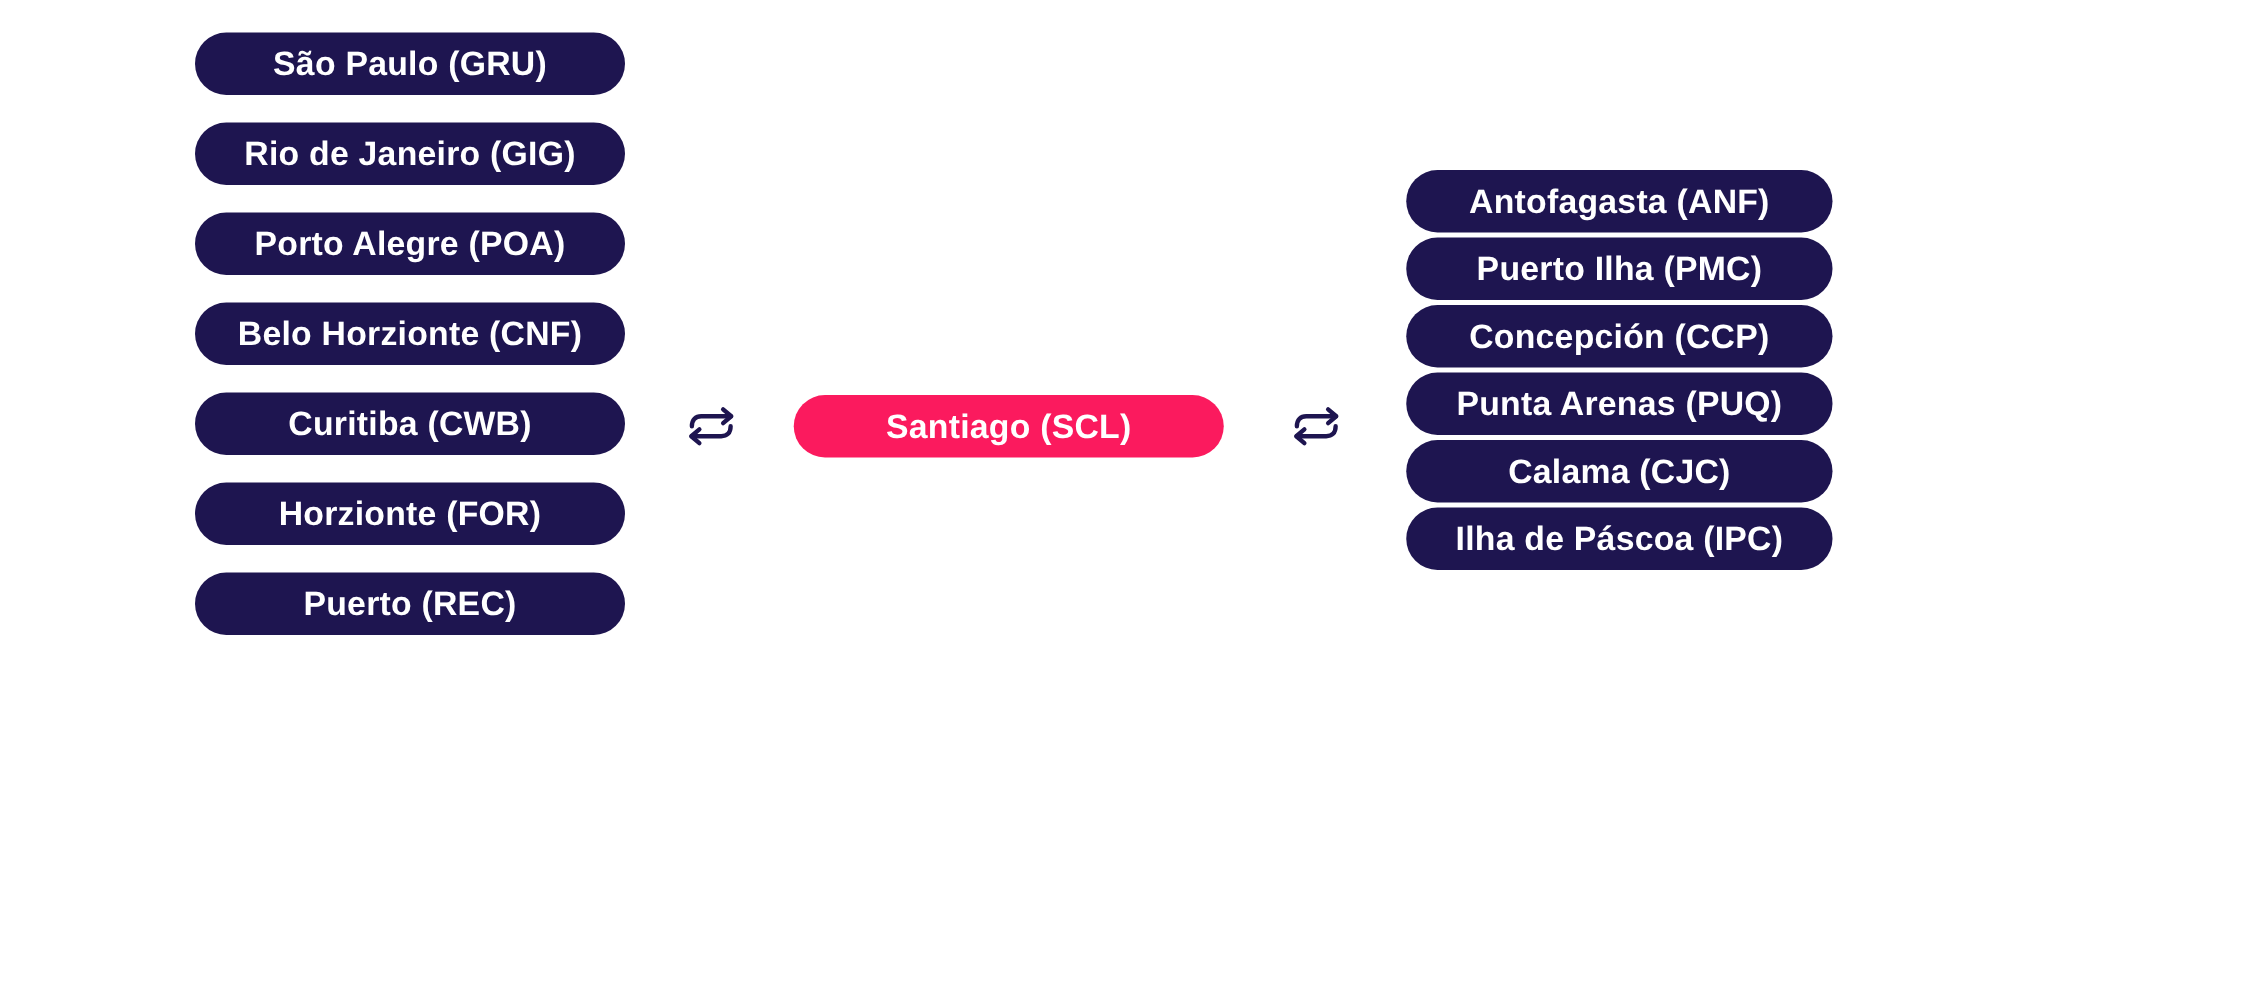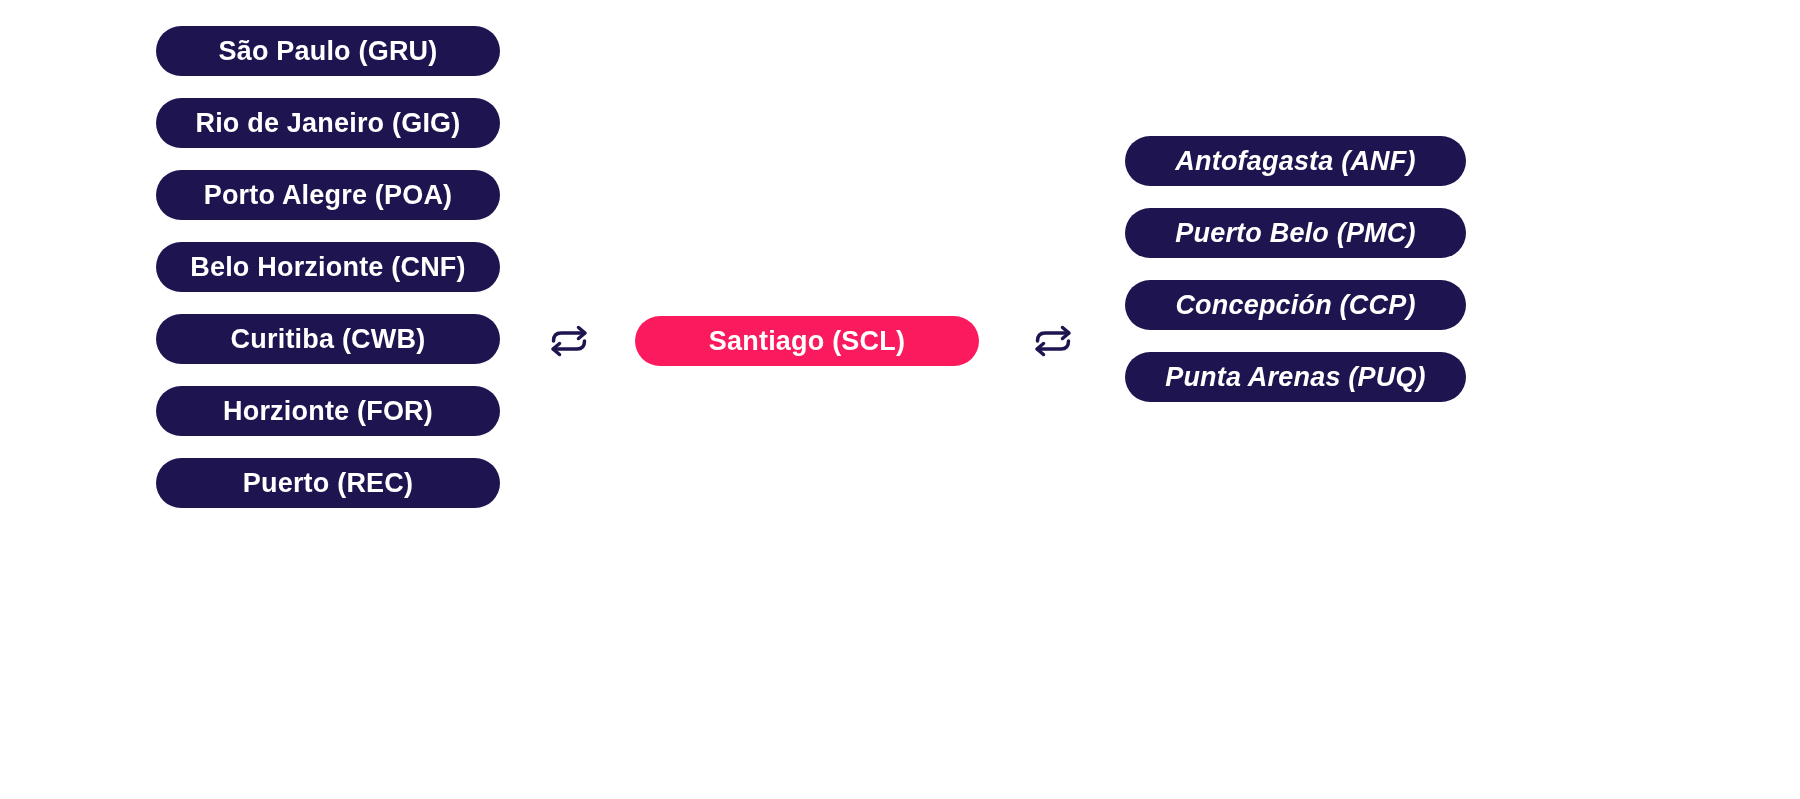--- a/index.html
+++ b/index.html
@@ -42,22 +42,21 @@
   .left-col{
     left:128px;
     top:26px;
     width:344px;
     gap:22px;
   }
   .right-col{
     left:1097px;
     top:136px;
     width:341px;
-    gap:22px;
-    font-style:italic;
+    gap:4px;
   }
   .hub-pill{
     position:absolute;
     left:607px;
     top:316px;
     width:344px;
     height:50px;
     background:var(--hub-pink);
   }
   .arrow{
@@ -104,18 +103,20 @@
         <path d="M6.5 17 C6.5 11.5 9.5 9 14 9 H37.5"></path>
         <path d="M31.5 3.5 L38 9 L31.5 14.5"></path>
         <path d="M37.5 17 C37.5 22.5 34.5 25 30 25 H6.5"></path>
         <path d="M12.5 19.5 L6 25 L12.5 30.5"></path>
       </g>
     </svg>
   </div>
 
   <div class="col right-col">
     <div class="pill">Antofagasta (ANF)</div>
-    <div class="pill">Puerto Belo (PMC)</div>
+    <div class="pill">Puerto Ilha (PMC)</div>
     <div class="pill">Concepción (CCP)</div>
     <div class="pill">Punta Arenas (PUQ)</div>
+    <div class="pill">Calama (CJC)</div>
+    <div class="pill">Ilha de Páscoa (IPC)</div>
   </div>
 
 </div>
 
 </body></html>

